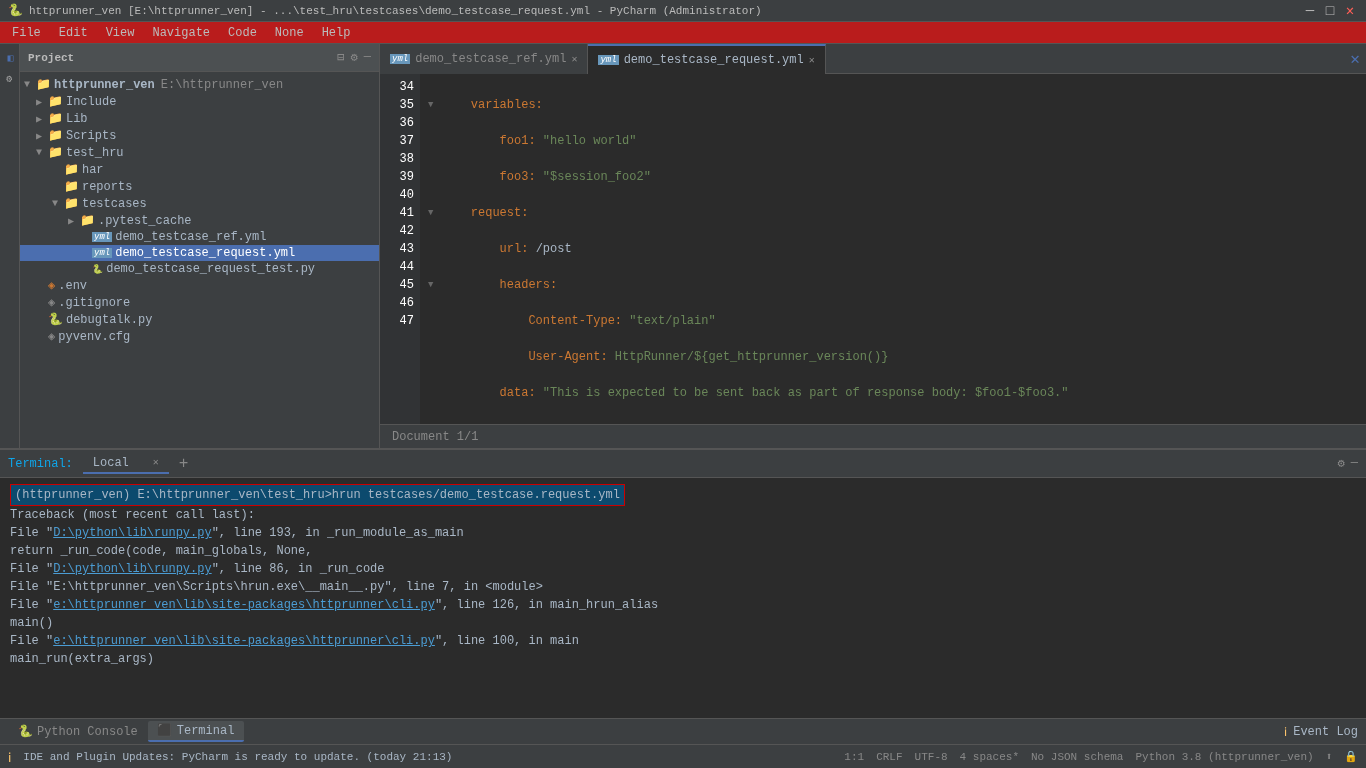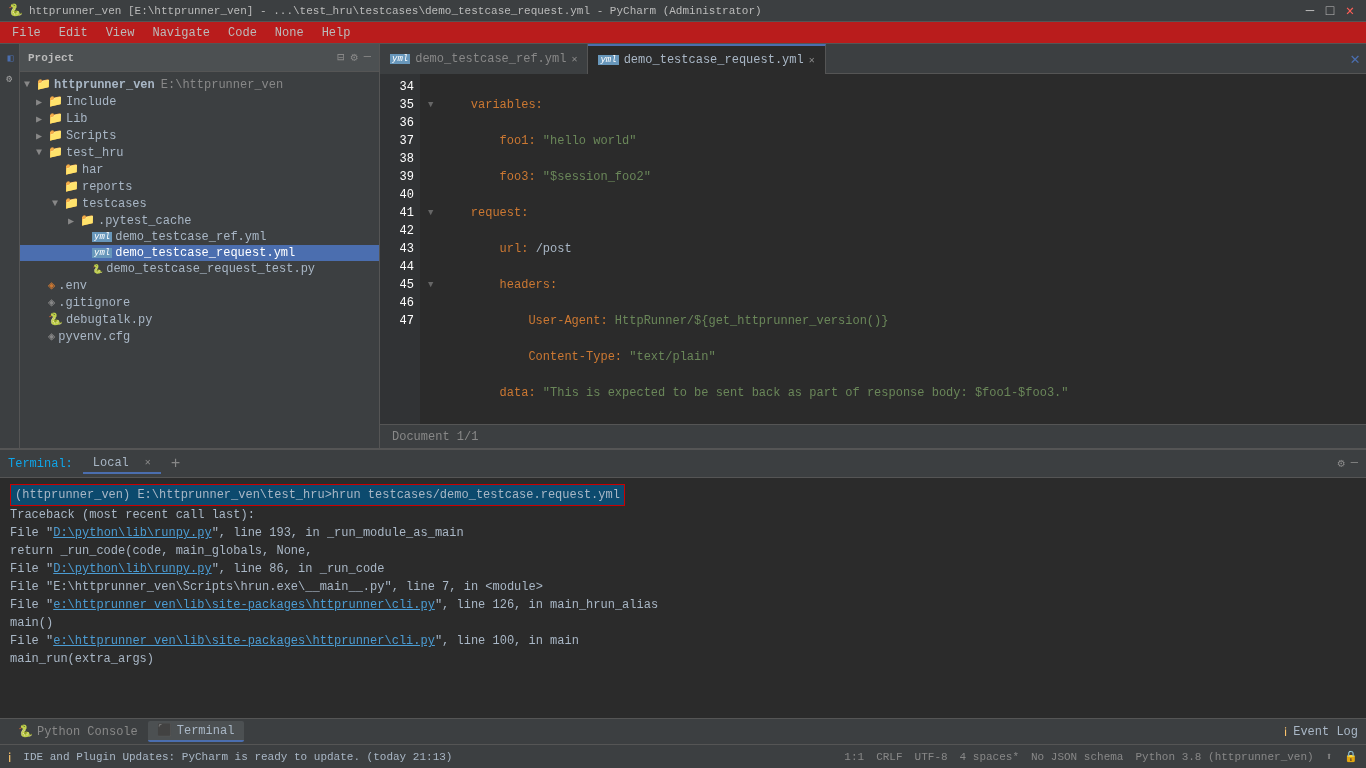--- a/index.html
+++ b/index.html
@@ -177,21 +177,21 @@
       height: 28px;
       border-bottom: 1px solid #555;
       padding: 0 8px;
     }
     .bottom-tab {
       padding: 2px 10px;
       color: #888;
       cursor: pointer;
       font-size: 12px;
       display: flex;
-      gap: 12px;
+      gap: 20px;
     }
     .bottom-tab.active { color: #a9b7c6; border-bottom: 2px solid #4b6eaf; }
     .bottom-tab .close-btn { font-size: 10px; color: #888; margin-left: 4px; cursor: pointer; }
     #bottom-tab-icons { margin-left: auto; display: flex; gap: 6px; color: #888; }
 
     #terminal-area {
       flex: 1;
       padding: 6px 10px;
       overflow-y: auto;
       font-size: 12px;
@@ -407,22 +407,22 @@
           <div>46</div>
           <div>47</div>
         </div>
         <div id="code-content">
 <div class="code-line"><span class="fold-arrow">▼</span><span class="s-key">    variables:</span></div>
 <div class="code-line"><span class="fold-arrow"> </span><span class="s-key">        foo1: </span><span class="s-string">"hello world"</span></div>
 <div class="code-line"><span class="fold-arrow"> </span><span class="s-key">        foo3: </span><span class="s-string">"$session_foo2"</span></div>
 <div class="code-line"><span class="fold-arrow">▼</span><span class="s-key">    request:</span></div>
 <div class="code-line"><span class="fold-arrow"> </span><span class="s-key">        url: </span><span class="s-plain">/post</span></div>
 <div class="code-line"><span class="fold-arrow">▼</span><span class="s-key">        headers:</span></div>
+<div class="code-line"><span class="fold-arrow"> </span><span class="s-key">            Content-Type: </span><span class="s-string">"text/plain"</span></div>
 <div class="code-line"><span class="fold-arrow"> </span><span class="s-key">            User-Agent: </span><span class="s-string">HttpRunner/${get_httprunner_version()}</span></div>
-<div class="code-line"><span class="fold-arrow"> </span><span class="s-key">            Content-Type: </span><span class="s-string">"text/plain"</span></div>
 <div class="code-line"><span class="fold-arrow"> </span><span class="s-key">        data: </span><span class="s-string">"This is expected to be sent back as part of response body: $foo1-$foo3."</span></div>
 
 
 
 
         </div>
       </div>
 
       <div id="doc-status">
         <span>Document 1/1</span>

